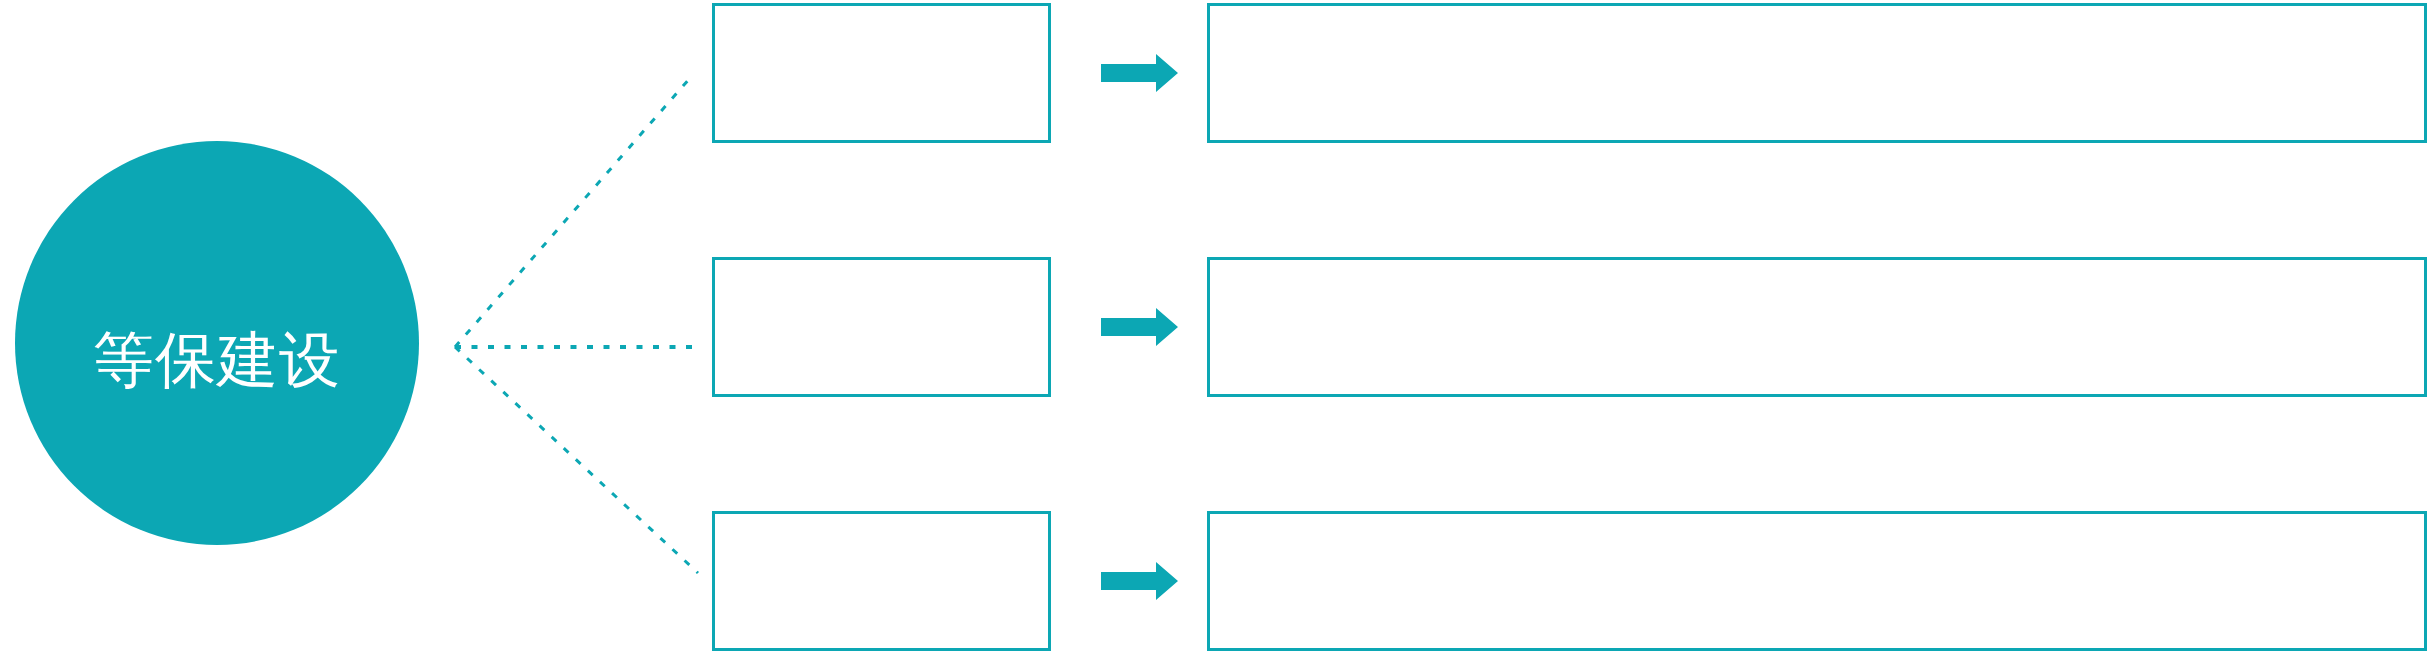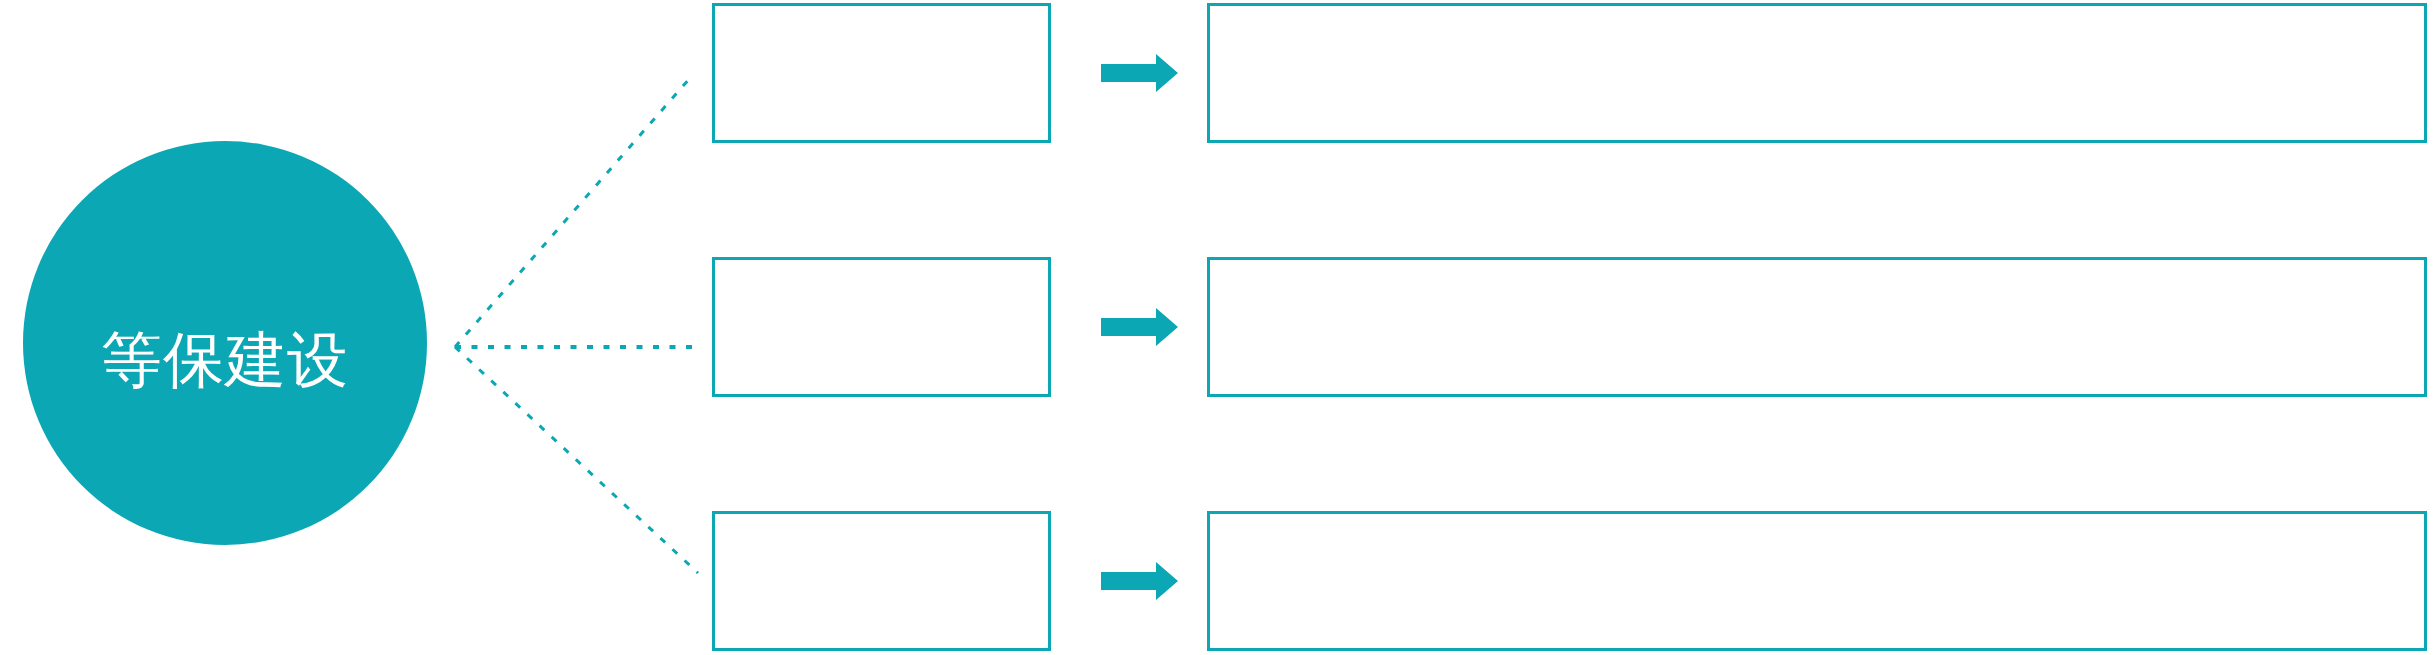--- a/index.html
+++ b/index.html
@@ -11,21 +11,21 @@
     position: relative;
     width: 2434px;
     height: 655px;
     background: var(--bg, #ffffff);
     font-family: "Liberation Sans", "DejaVu Sans", sans-serif;
     overflow: hidden;
   }
   
   .hub {
     position: absolute;
-    left: 23px;
+    left: 15px;
     top: 141px;
     width: 404px;
     height: 404px;
     border-radius: 50%;
     background: var(--accent, #0ca7b4);
     color: var(--label-text, #ffffff);
     display: flex;
     flex-direction: row;
     align-items: center;
     justify-content: center;

